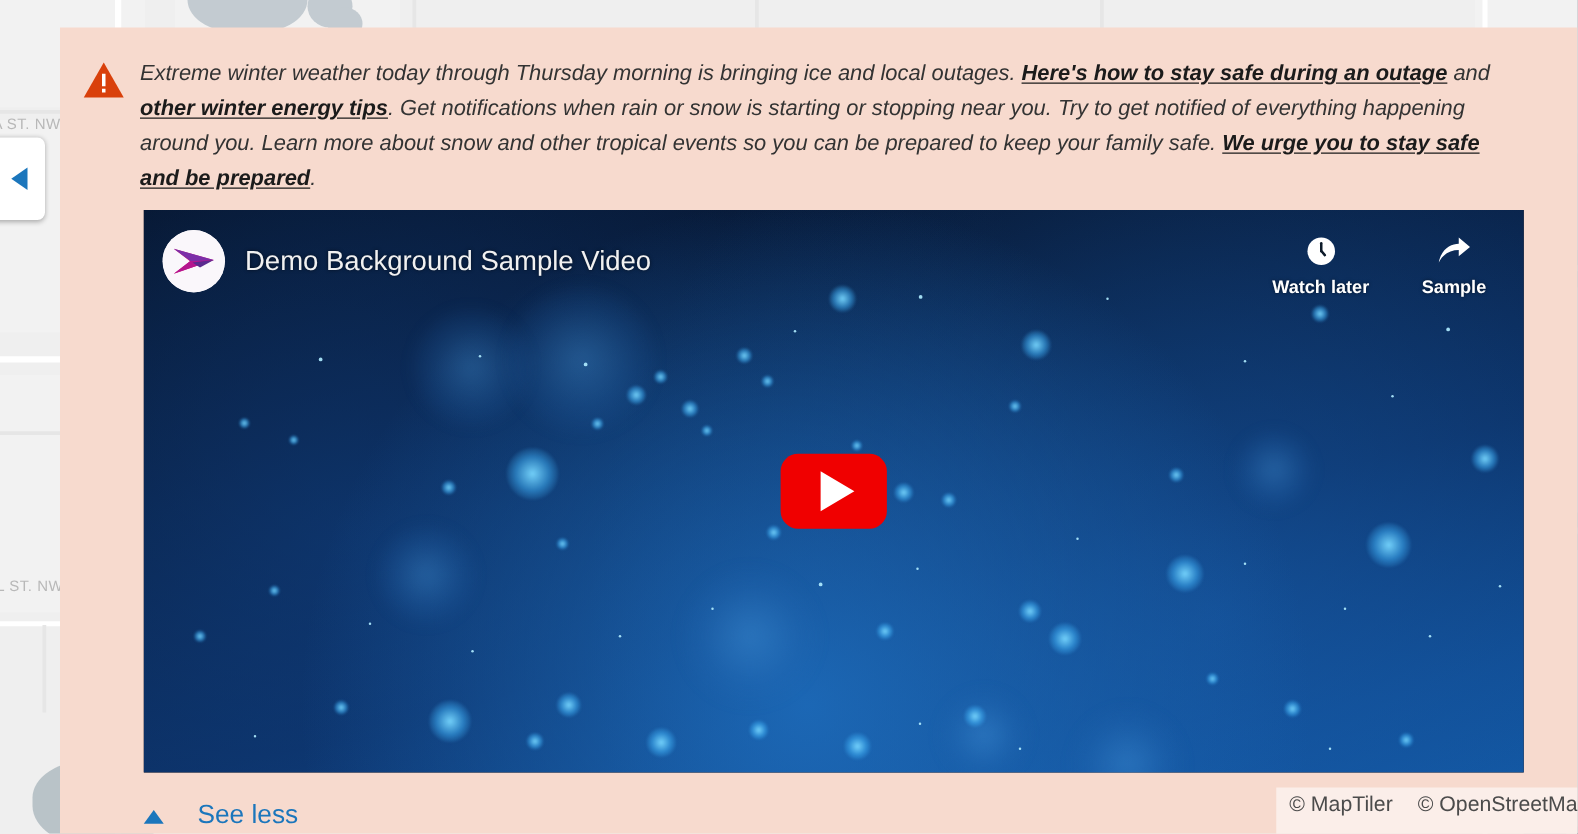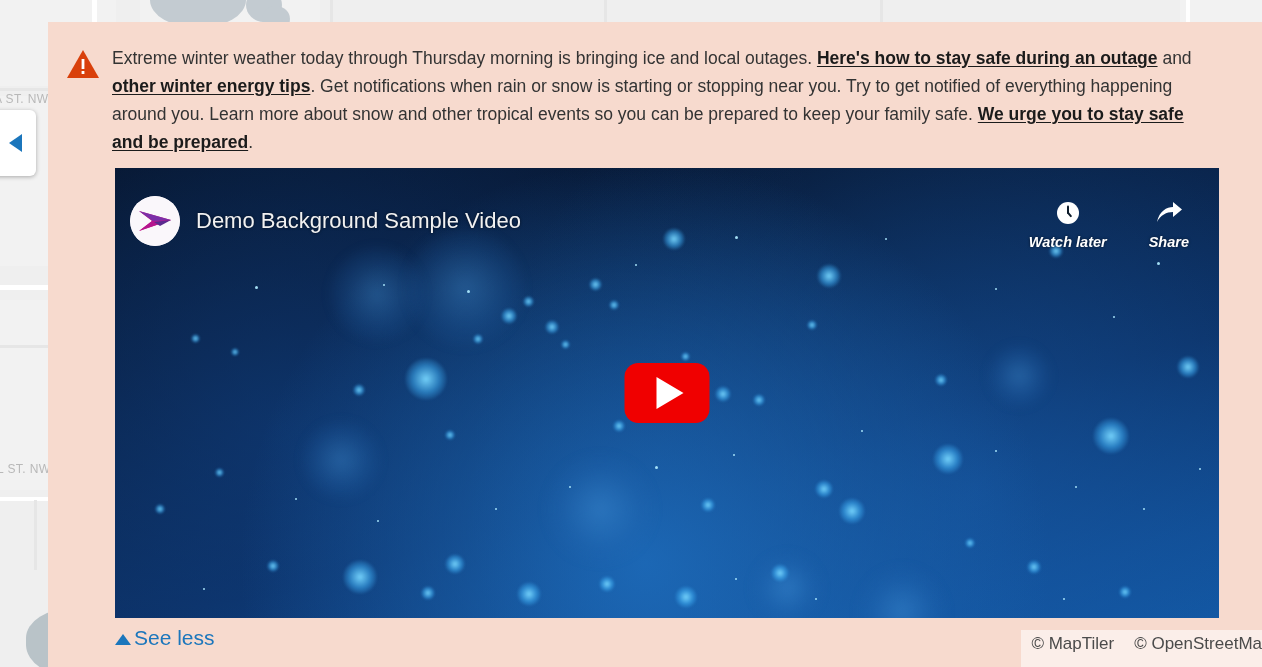--- a/index.html
+++ b/index.html
@@ -111,20 +111,21 @@
   }
   .warn-icon svg { display: block; }
 
   .alert-text {
     flex: 1 1 auto;
     color: #333333;
     font-size: 17.5px;
     line-height: 28px;
     font-family: "Liberation Sans", sans-serif;
     max-width: 1098px;
+    font-style: italic;
   }
   .alert-text a {
     color: #1b1b1b;
     font-weight: bold;
     text-decoration: underline;
     text-underline-offset: 2px;
   }
 
   
   .video-wrap {
@@ -158,21 +159,21 @@
   }
   .spark {
     position: absolute;
     border-radius: 50%;
     background: rgba(175,235,255,.92);
     pointer-events: none;
   }
 
   .video-topbar {
     position: absolute;
-    left: 0; top: 12px; right: 0;
+    left: 0; top: 0; right: 0;
     height: 96px;
     display: flex;
     align-items: flex-start;
     justify-content: space-between;
     padding: 16px 30px 0 15px;
     box-sizing: border-box;
     z-index: 5;
   }
   .vid-title-group {
     display: flex;
@@ -202,21 +203,20 @@
     display: flex;
     gap: 42px;
     padding-top: 4px;
   }
   .vid-action {
     display: flex;
     flex-direction: column;
     align-items: center;
     gap: 8px;
     cursor: pointer;
-    font-style: italic;
   }
   .vid-action svg { display:block; }
   .vid-action-label {
     color: #ffffff;
     font-size: 14.5px;
     font-weight: bold;
     font-family: "Liberation Sans", sans-serif;
     text-shadow: 0 0 3px rgba(0,0,0,.6);
   }
 
@@ -288,24 +288,24 @@
     font-size: 21px;
     font-weight: bold;
     font-family: "Liberation Sans", sans-serif;
     letter-spacing: -.4px;
   }
 
   
   .see-less {
     position: absolute;
     left: 67px;
-    top: 604px;
-    display: flex;
-    align-items: center;
-    gap: 3px;
+    top: 618px;
+    display: flex;
+    align-items: center;
+    gap: 27px;
     cursor: pointer;
     z-index: 12;
   }
   .tri-up {
     width: 0; height: 0;
     border-left: 8px solid transparent;
     border-right: 8px solid transparent;
     border-bottom: 11px solid #1b76bc;
     margin-top: 2px;
   }
@@ -493,21 +493,21 @@
               <circle cx="13" cy="13" r="11" fill="#ffffff"></circle>
               <rect x="12" y="5.5" width="2" height="8.5" rx="1" fill="#0d1b2a"></rect>
               <rect x="12.2" y="12.2" width="2" height="6" rx="1" fill="#0d1b2a" transform="rotate(-40 13 13)"></rect>
             </svg>
             <div class="vid-action-label">Watch later</div>
           </div>
           <div class="vid-action">
             <svg width="28" height="26" viewBox="0 0 28 26">
               <path d="M2 22 C4 11, 12 7, 18 7 L18 2 L27 9.5 L18 17 L18 12 C11.5 12, 5.5 15, 2 22 Z" fill="#ffffff"></path>
             </svg>
-            <div class="vid-action-label">Share</div>
+            <div class="vid-action-label">Sample</div>
           </div>
         </div>
       </div>
 
       <div class="play-button">
         <div class="play-tri"></div>
       </div>
 
     </div>
 

